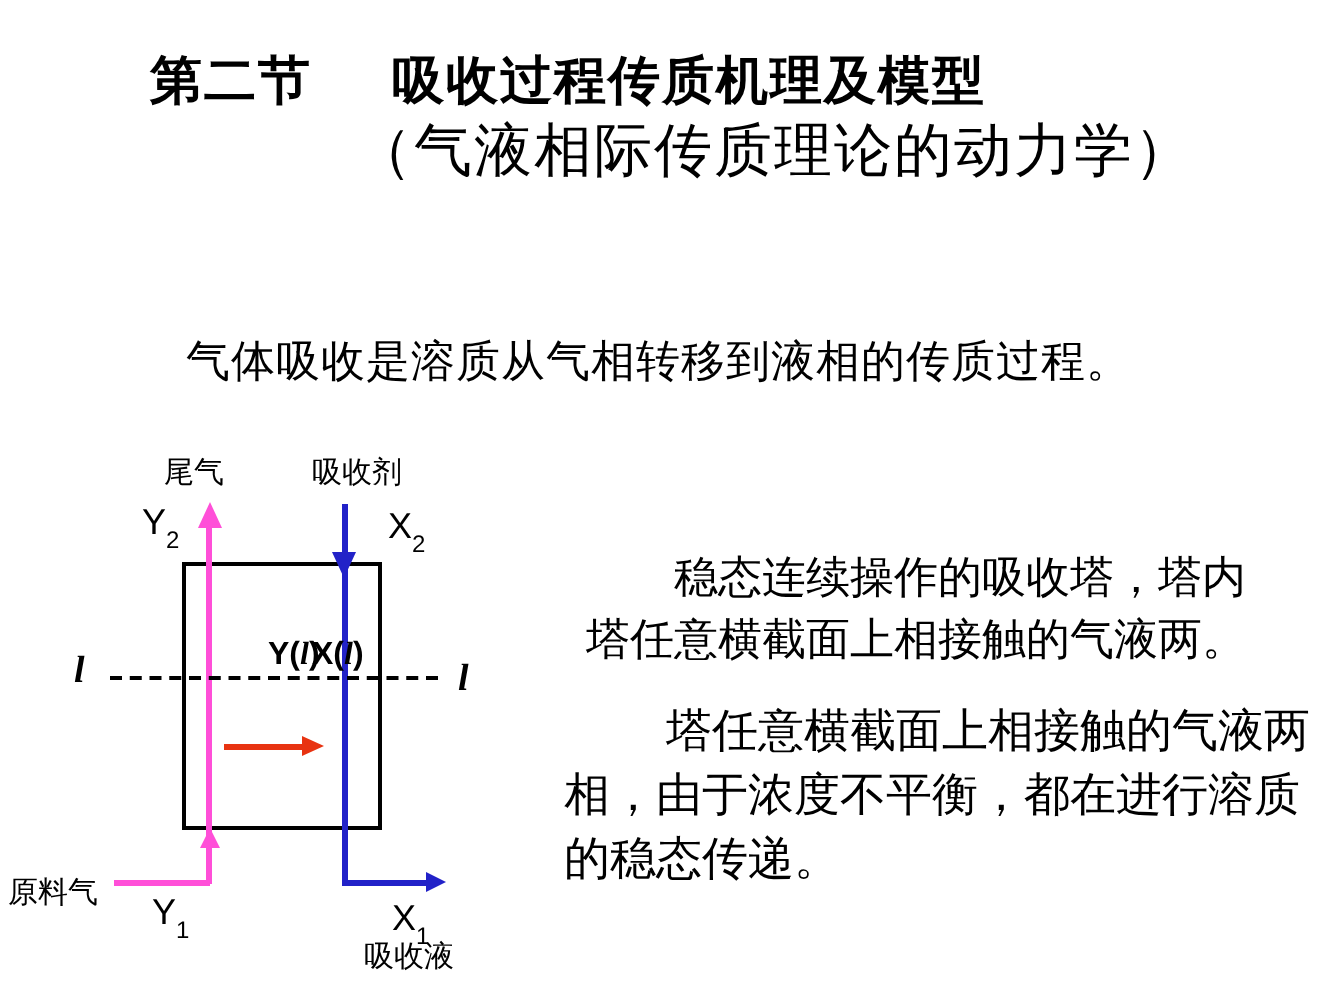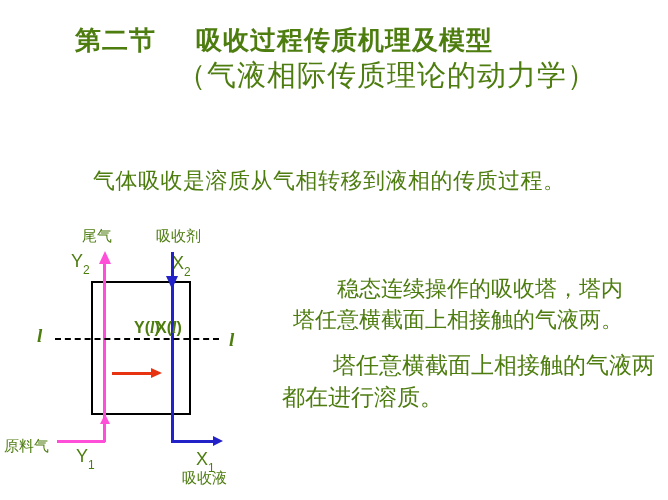--- a/index.html
+++ b/index.html
@@ -4,21 +4,21 @@
 <style>
   * { margin: 0; padding: 0; box-sizing: border-box; }
   html, body { background: #ffffff; }
   .slide {
     position: relative;
     width: 668px;
     height: 500px;
     background: #ffffff;
     overflow: hidden;
     font-family: "Liberation Serif", "DejaVu Serif", serif;
-    color: #4d7c0f;
+    color: #000000;
   }
   .abs { position: absolute; white-space: nowrap; }
 
   
   .title-line1 { left: 75px; top: 23px; font-size: 26px; font-weight: 700; letter-spacing: 1px; }
   .title-main-part { margin-left: 40px; }
   .title-line2 { left: 177px; top: 56px; font-size: 29px; font-weight: 400; letter-spacing: 1px; }
 
   
   .heading-intro { left: 12px; top: 108px; font-size: 25px; }
@@ -71,21 +71,21 @@
   .tri { position: absolute; width: 0; height: 0; }
   .gas-arrow-top    { left: 99px;  top: 251px; border-left: 6px solid transparent; border-right: 6px solid transparent; border-bottom: 13px solid #FF4FD8; }
   .gas-arrow-bottom { left: 100px; top: 414px; border-left: 5px solid transparent; border-right: 5px solid transparent; border-bottom: 10px solid #FF4FD8; }
   .liq-arrow-down   { left: 166px; top: 276px; border-left: 6px solid transparent; border-right: 6px solid transparent; border-top: 13px solid #2222C8; }
   .liq-arrow-right  { left: 213px; top: 436px; border-top: 5px solid transparent; border-bottom: 5px solid transparent; border-left: 10px solid #2222C8; }
   .red-arrow-right  { left: 151px; top: 368px; border-top: 5px solid transparent; border-bottom: 5px solid transparent; border-left: 11px solid #E83311; }
 
   .lbl-tail-gas   { left: 82px;  top: 227px; }
   .lbl-absorbent  { left: 156px; top: 227px; }
   .lbl-y2         { left: 71px;  top: 251px; }
-  .lbl-x2         { left: 172px; top: 253px; }
+  .lbl-x2         { left: 194px; top: 253px; }
   .lbl-yl         { left: 106px; top: 319px; padding-left: 28px; }
   .lbl-xl         { left: 156px; top: 319px; }
   .lbl-l-left     { left: 37px;  top: 325px; }
   .lbl-l-right    { left: 229px; top: 329px; }
   .lbl-feed-gas   { left: 4px;   top: 437px; }
   .lbl-y1         { left: 76px;  top: 446px; }
   .lbl-x1         { left: 196px; top: 449px; }
   .lbl-absorption { left: 182px; top: 469px; }
 </style>
 </head>
@@ -135,16 +135,17 @@
     <div class="abs stream-label lbl-x1"><span>X</span><sub>1</sub></div>
     <div class="abs cn-small lbl-absorption">吸收液</div>
   </div>
 
   <div class="abs para para1">
     <span class="tline first">稳态连续操作的吸收塔，塔内</span>
     <span class="tline">塔任意横截面上相接触的气液两。</span>
   </div>
   <div class="abs para para2">
     <span class="tline first">塔任意横截面上相接触的气液两</span>
-    <span class="tline">都在进行溶质。</span>
+    <span class="tline">相，由于浓度不平衡，都在进行溶质</span>
+    <span class="tline">的稳态传递。</span>
   </div>
 
 </div>
 
 </body></html>

